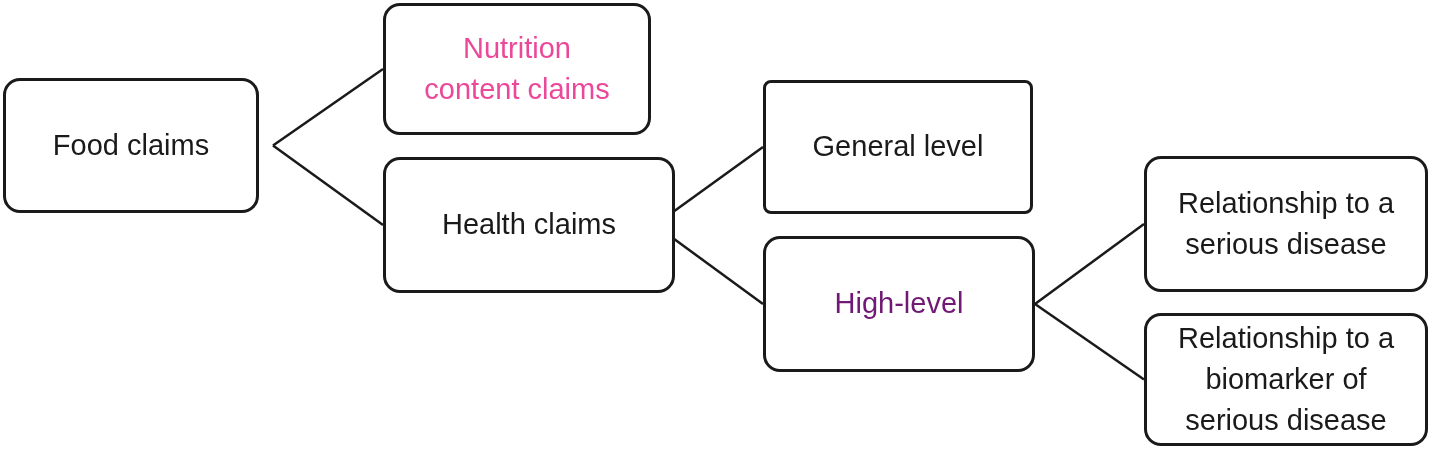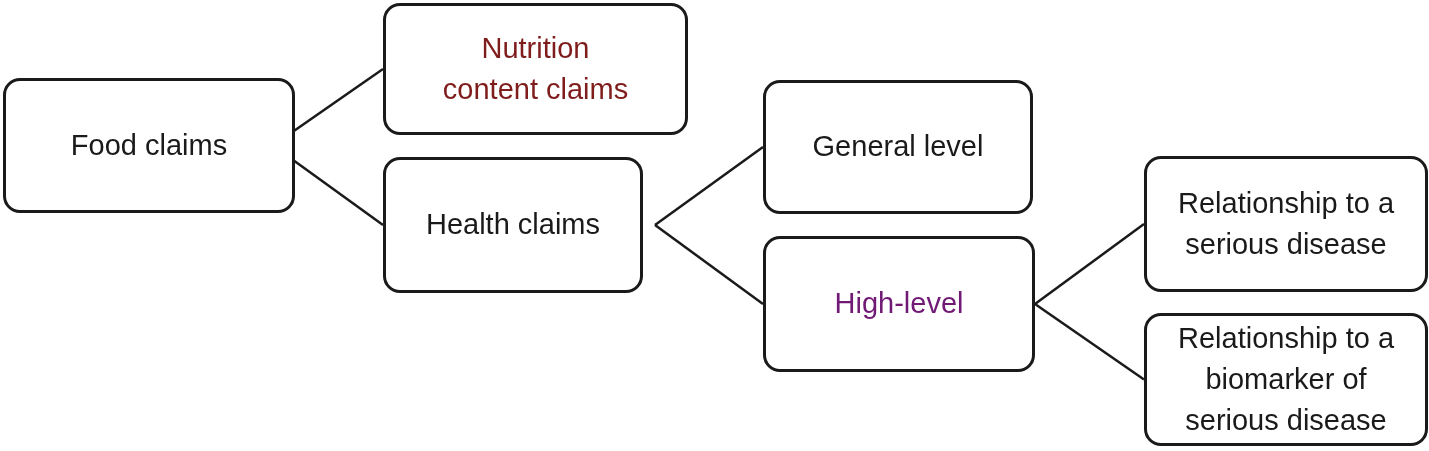--- a/index.html
+++ b/index.html
@@ -45,28 +45,28 @@
 <div class="diagram">
   <svg class="edges-svg" id="edges" viewBox="0 0 1429 451" xmlns="http://www.w3.org/2000/svg">
       <line x1="273" y1="145.5" x2="383" y2="69" stroke="#1a1a1a" stroke-width="2.5"></line>
       <line x1="273" y1="145.5" x2="383" y2="225" stroke="#1a1a1a" stroke-width="2.5"></line>
       <line x1="655" y1="225" x2="763" y2="147" stroke="#1a1a1a" stroke-width="2.5"></line>
       <line x1="655" y1="225" x2="763" y2="304" stroke="#1a1a1a" stroke-width="2.5"></line>
       <line x1="1035" y1="304" x2="1144" y2="224" stroke="#1a1a1a" stroke-width="2.5"></line>
       <line x1="1035" y1="304" x2="1144" y2="379.5" stroke="#1a1a1a" stroke-width="2.5"></line>
     </svg>
 
-  <div class="node" style="left: 3px; top: 78px; width: 292px; height: 135px; border-color: rgb(26, 26, 26); color: rgb(26, 26, 26);">Food claims</div>
+  <div class="node" style="left: 3px; top: 78px; width: 256px; height: 135px; border-color: rgb(26, 26, 26); color: rgb(26, 26, 26);">Food claims</div>
 
-  <div class="node" style="left: 383px; top: 3px; width: 305px; height: 132px; border-color: rgb(26, 26, 26); color: #7f1d1d;">Nutrition
+  <div class="node" style="left: 383px; top: 3px; width: 268px; height: 132px; border-color: rgb(26, 26, 26); color: #ec4899;">Nutrition
 content claims</div>
 
-  <div class="node" style="left: 383px; top: 157px; width: 260px; height: 136px; border-color: rgb(26, 26, 26); color: rgb(26, 26, 26);">Health claims</div>
+  <div class="node" style="left: 383px; top: 157px; width: 292px; height: 136px; border-color: rgb(26, 26, 26); color: rgb(26, 26, 26);">Health claims</div>
 
-  <div class="node" style="left: 763px; top: 80px; width: 270px; height: 134px; border-color: rgb(26, 26, 26); color: rgb(26, 26, 26);">General level</div>
+  <div class="node" style="left: 763px; top: 80px; width: 270px; height: 134px; border-color: rgb(26, 26, 26); color: rgb(26, 26, 26); border-radius: 8px;">General level</div>
 
   <div class="node" style="left: 763px; top: 236px; width: 272px; height: 136px; border-color: rgb(26, 26, 26); color: #701a75;">High-level</div>
 
   <div class="node" style="left: 1144px; top: 156px; width: 284px; height: 136px; border-color: rgb(26, 26, 26); color: rgb(26, 26, 26);">Relationship to a
 serious disease</div>
 
   <div class="node" style="left: 1144px; top: 313px; width: 284px; height: 133px; border-color: rgb(26, 26, 26); color: rgb(26, 26, 26);">Relationship to a
 biomarker of
 serious disease</div>
 </div>

